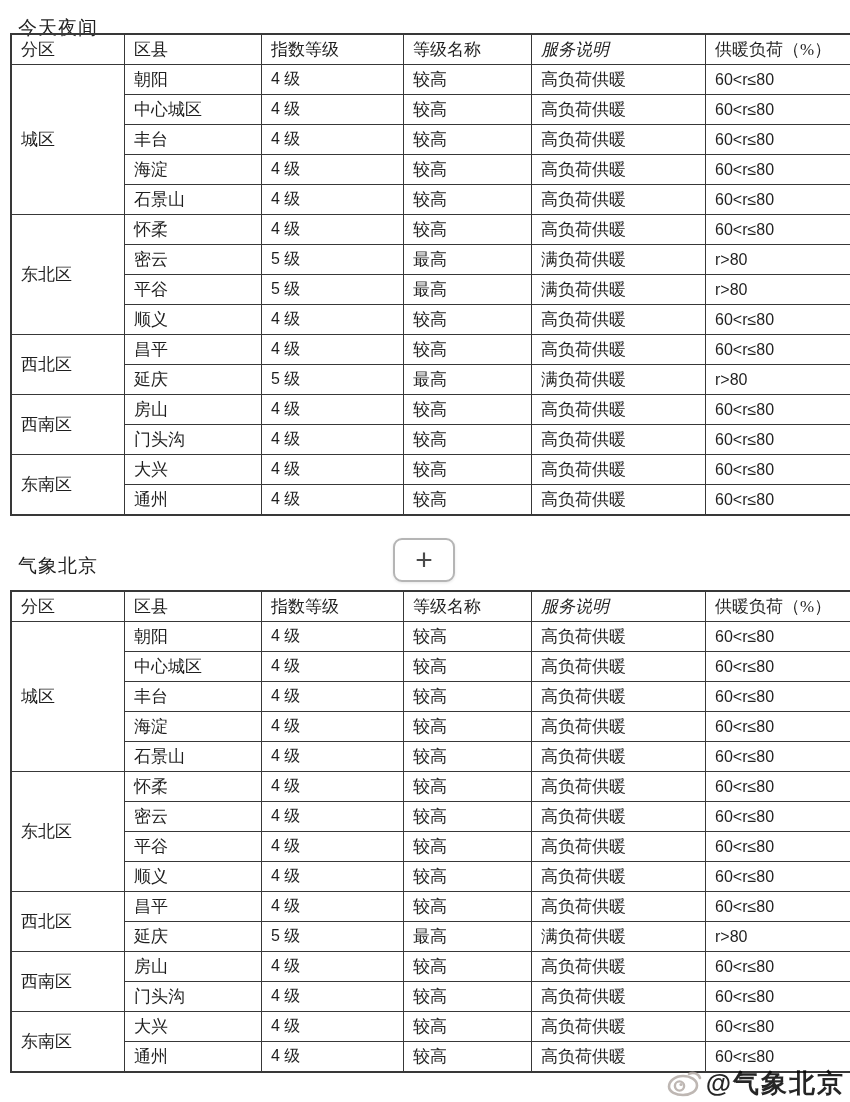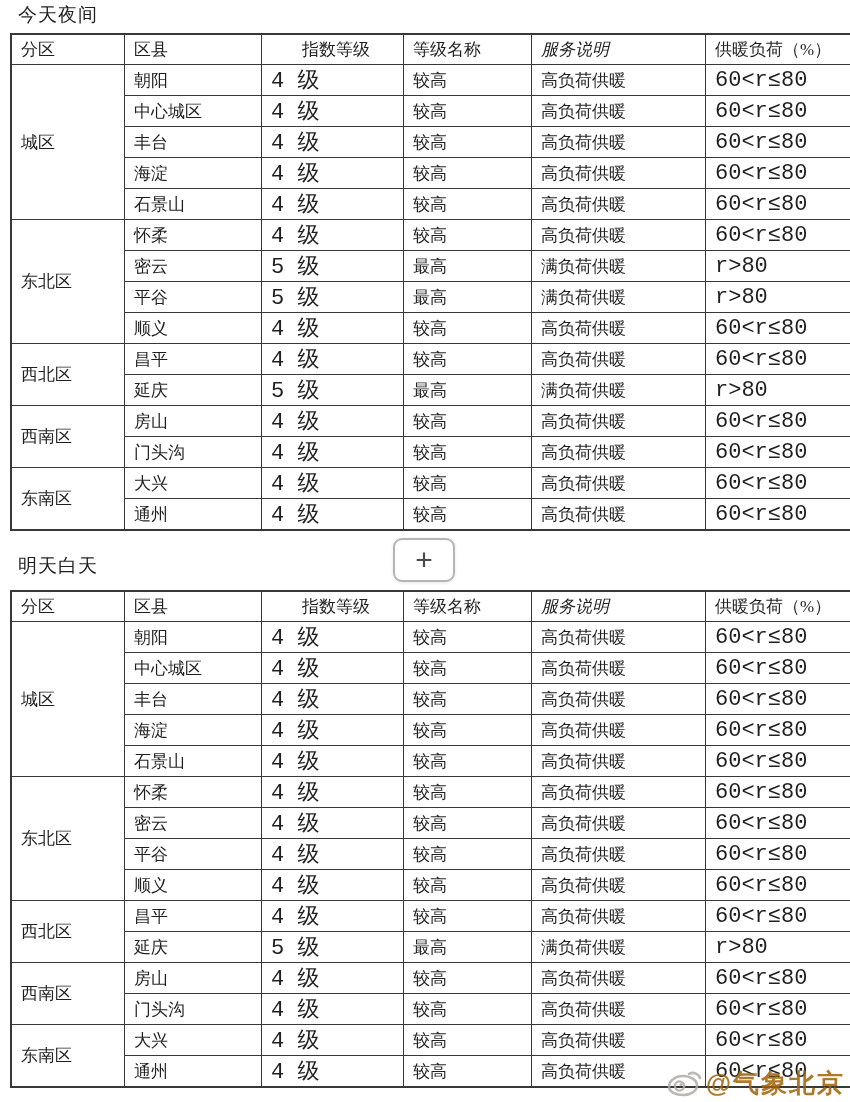--- a/index.html
+++ b/index.html
@@ -2,53 +2,53 @@
 <html><head>
 <meta charset="utf-8">
 <style>
   html,body{margin:0;padding:0;}
   body{
     width:850px;height:1102px;position:relative;background:#ffffff;
     font-family:"Liberation Serif","DejaVu Serif",serif;color:#1f1f1f;
     overflow:hidden;
   }
   .tbl-title{position:absolute;left:18px;font-size:19px;letter-spacing:1px;}
-  .t1{top:2px;}
+  .t1{top:15px;}
   .t2{top:553px;}
   table.forecast{
     position:absolute;left:10px;width:828px;
     border-collapse:collapse;table-layout:fixed;
     border:2px solid #383838;
   }
   #table-0{top:33px;}
   #table-1{top:590px;}
   th,td{
     border:1.5px solid #383838;
     font-weight:normal;text-align:left;vertical-align:middle;
     padding:0 2px 0 9px;font-size:17px;height:29px;
     overflow:hidden;white-space:nowrap;
   }
   th:nth-child(1){width:101px;}
   th:nth-child(2){width:125px;font-family:Liberation Serif, serif;}
-  th:nth-child(3){width:130px;text-align:center;}
+  th:nth-child(3){width:130px;}
   th:nth-child(4){width:116px;}
   th:nth-child(5){width:162px;font-style:italic;}
   th:nth-child(6){width:194px;}
-  td.num{font-family:Liberation Mono, monospace;font-size:22px;}
+  td.num{font-family:Liberation Sans, sans-serif;font-size:16px;}
   .plus-btn{
     position:absolute;left:393px;top:538px;width:62px;height:44px;
     background:#ffffff;border:2px solid #b5b5b5;border-radius:9px;
     font-size:30px;font-weight:300;color:#4a4a4a;line-height:38px;text-align:center;
     cursor:pointer;box-shadow:0 1px 3px rgba(0,0,0,0.10);
     font-family:"Liberation Sans","DejaVu Sans",sans-serif;padding:0;
   }
   .watermark{
     position:absolute;top:1066px;right:5px;height:34px;
     display:flex;align-items:center;gap:4px;
-    color:#a16207;opacity:0.85;
+    color:#000000;opacity:0.85;
     font-size:26px;font-weight:bold;letter-spacing:2px;
     font-family:"Liberation Sans","DejaVu Sans",sans-serif;
     pointer-events:none;
   }
   .watermark svg{display:block;}
 </style>
 </head>
 <body>
 
 <div class="tbl-title t1">今天夜间</div>
@@ -174,21 +174,21 @@
         <td>高负荷供暖</td>
         <td class="num">60&lt;r≤80</td>
       </tr>
     </tbody>
   </table>
 
 <button class="plus-btn">
   <span>+</span>
 </button>
 
-<div class="tbl-title t2">明天白天</div>
+<div class="tbl-title t2">气象北京</div>
 <table class="forecast" id="table-1">
     <thead>
       <tr>
         <th>分区</th>
         <th>区县</th>
         <th>指数等级</th>
         <th>等级名称</th>
         <th>服务说明</th>
         <th>供暖负荷（%）</th>
       </tr>

